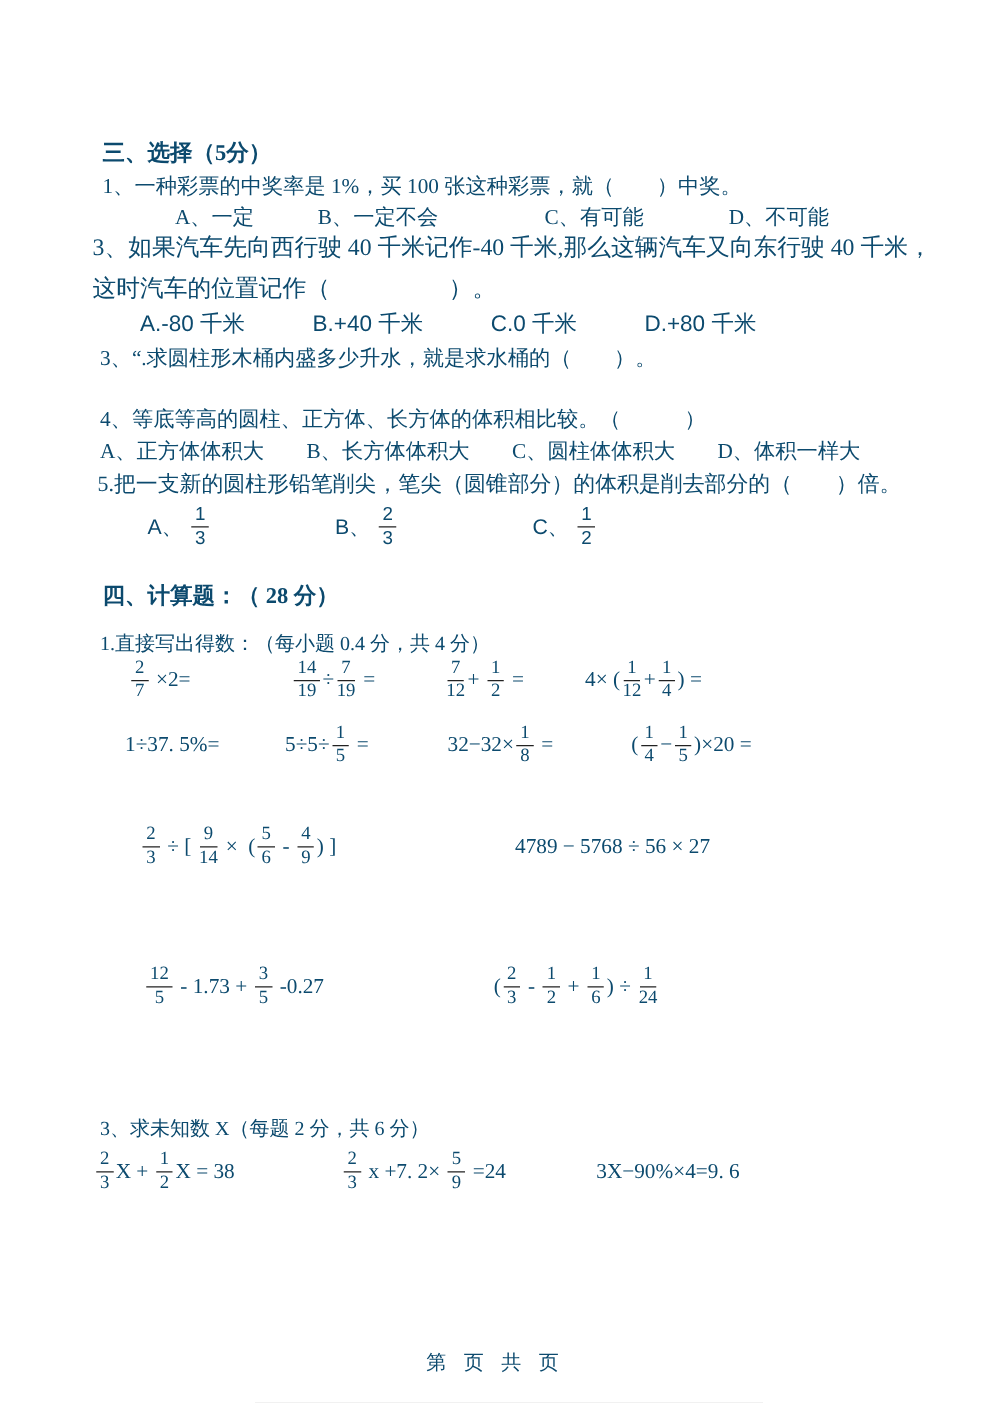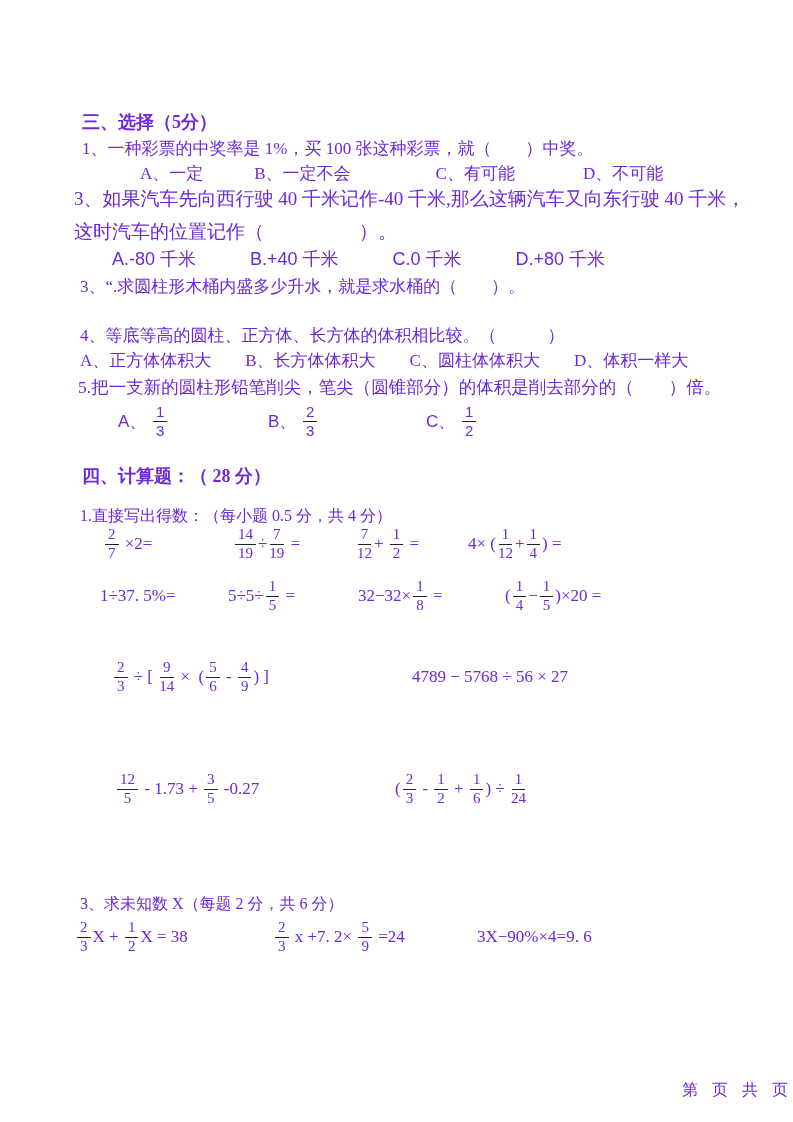--- a/index.html
+++ b/index.html
@@ -1,40 +1,40 @@
 <!DOCTYPE html>
 <html><head>
 <meta charset="utf-8">
 <style>
   html,body { margin:0; padding:0; background:#e8e8e8; }
   .page {
     position:relative;
     width:793px; height:1122px;
     margin:0 auto;
     background:#ffffff;
-    color:#6d28d9;
+    color:#0c4a6e;
     font-family:"Liberation Serif","DejaVu Serif",serif;
     overflow:hidden;
   }
   .ln { position:absolute; white-space:pre; font-size:17px; line-height:1.35; }
   .bold { font-weight:bold; }
   .sans { font-family:"Liberation Sans","DejaVu Sans",sans-serif;margin-left:38px; }
   .big { font-size:19px; }
   .sub { font-size:16px; }
   .row { position:absolute; display:grid; align-items:center; }
   .math { font-size:17px; white-space:pre; display:flex; align-items:center; }
   .math > span { white-space:pre; }
   .frac {
     display:inline-flex; flex-direction:column; align-items:center;
     line-height:1.05; font-size:15px; margin:0 2px; vertical-align:middle;
   }
   .frac .fn { padding:0 3px 1px; border-bottom:1.4px solid #222; }
   .frac .fd { padding-top:1px; }
   .footer {
-    position:absolute; left:0; width:100%; text-align:right;
+    position:absolute; left:0; width:100%; text-align:center;
     font-size:16px; letter-spacing:5px;
   }
 </style>
 </head>
 <body>
 
 <div class="page">
 
   <div class="ln bold" style="top:110px;left:82px;font-size:18px">三、选择（5分）</div>
 
@@ -53,21 +53,21 @@
   <div class="ln" style="top:376px;left:78px;font-size:17.5px">5.把一支新的圆柱形铅笔削尖，笔尖（圆锥部分）的体积是削去部分的（　　）倍。</div>
 
   <div class="row" style="top:404px;left:80px;grid-template-columns:150px 158px auto">
     <div class="math sans"><span>A、 </span><span class="frac"><span class="fn">1</span><span class="fd">3</span></span></div>
     <div class="math sans"><span>B、 </span><span class="frac"><span class="fn">2</span><span class="fd">3</span></span></div>
     <div class="math sans"><span>C、 </span><span class="frac"><span class="fn">1</span><span class="fd">2</span></span></div>
   </div>
 
   <div class="ln bold" style="top:464px;left:82px;font-size:18px">四、计算题：（ 28 分）</div>
 
-  <div class="ln sub" style="top:505px;left:80px">1.直接写出得数：（每小题 0.5 分，共 4 分）</div>
+  <div class="ln sub" style="top:505px;left:80px">1.直接写出得数：（每小题 0.4 分，共 4 分）</div>
 
   <div class="row" style="top:527px;left:103px;grid-template-columns:130px 122px 113px auto">
     <div class="math"><span class="frac"><span class="fn">2</span><span class="fd">7</span></span><span> ×2=</span></div>
     <div class="math"><span class="frac"><span class="fn">14</span><span class="fd">19</span></span><span>÷</span><span class="frac"><span class="fn">7</span><span class="fd">19</span></span><span> =</span></div>
     <div class="math"><span class="frac"><span class="fn">7</span><span class="fd">12</span></span><span>+ </span><span class="frac"><span class="fn">1</span><span class="fd">2</span></span><span> =</span></div>
     <div class="math"><span>4× (</span><span class="frac"><span class="fn">1</span><span class="fd">12</span></span><span>+</span><span class="frac"><span class="fn">1</span><span class="fd">4</span></span><span>) =</span></div>
   </div>
 
   <div class="row" style="top:579px;left:100px;grid-template-columns:128px 130px 147px auto">
     <div class="math"><span>1÷37. 5%=</span></div>

